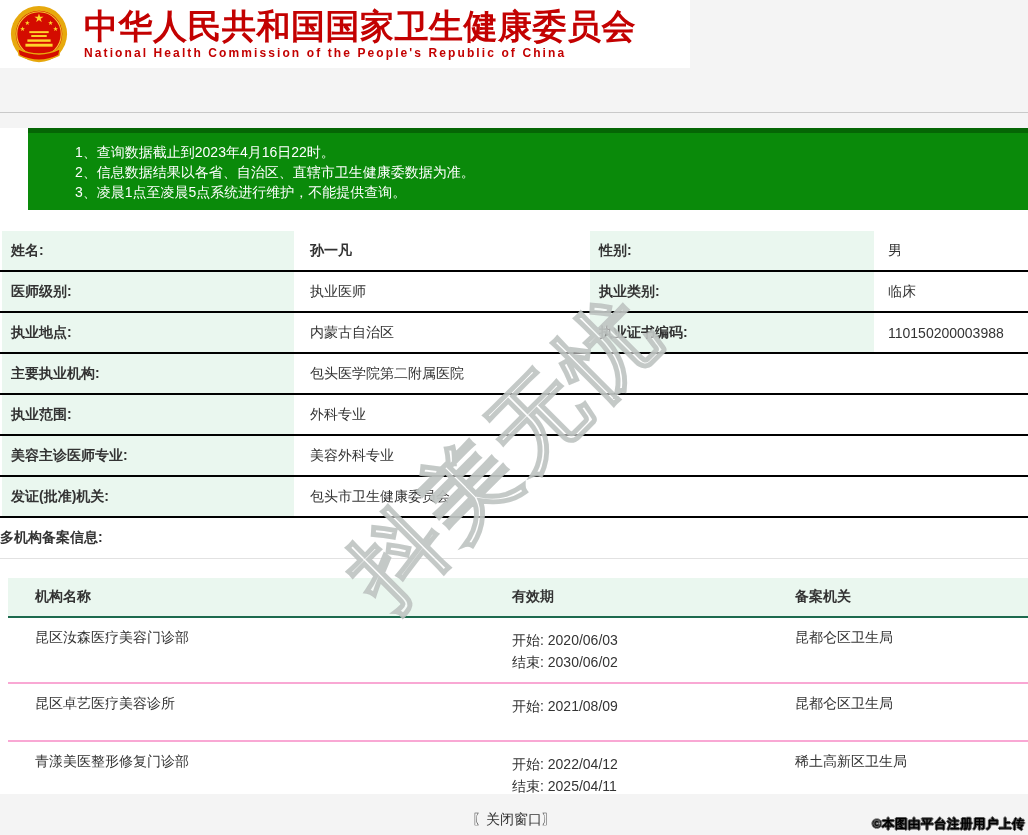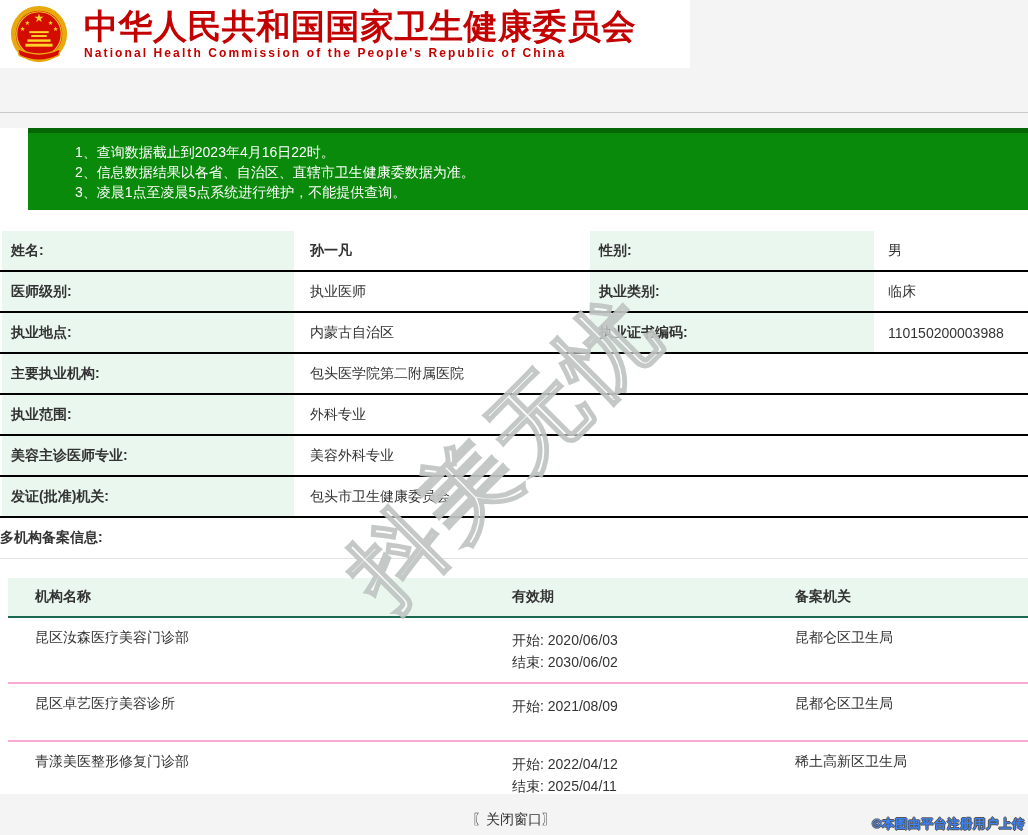--- a/index.html
+++ b/index.html
@@ -43,21 +43,21 @@
   .org-header{display:flex;height:38px;background:#eaf7ef;border-bottom:2px solid #1d6a4e;align-items:center;font-size:14px;font-weight:bold;color:#333;}
   .oc1{width:497px;padding-left:27px;box-sizing:border-box;}
   .oc2{width:283px;padding-left:7px;box-sizing:border-box;}
   .oc3{flex:1;padding-left:7px;box-sizing:border-box;}
   .org-row{display:flex;background:#fff;border-bottom:2px solid #f9a8d4;padding:11px 0 9px 0;min-height:36px;font-size:14px;color:#333;}
   .dates div{line-height:22px;}
   
   .footer{position:absolute;top:794px;left:0;width:1028px;height:41px;background:#f4f4f4;display:flex;align-items:center;justify-content:center;}
   .close-link{font-size:14px;color:#333;cursor:pointer;margin-top:10px;}
   .upload-note{
-    position:absolute;right:3px;bottom:2px;font-size:12.5px;font-weight:bold;color:#3b82f6;
+    position:absolute;right:3px;bottom:2px;font-size:12.5px;font-weight:bold;color:#000000;
     text-shadow:-1px 0 0 #555,1px 0 0 #555,0 -1px 0 #555,0 1px 0 #555;
     letter-spacing:0.5px;
   }
   
   .watermark{
     position:absolute;left:505px;top:452px;
     transform:translate(-50%,-50%) rotate(-45deg);
     font-size:92px;font-weight:bold;letter-spacing:6px;white-space:nowrap;
     color:rgba(255,255,255,0.55);
     -webkit-text-stroke:2px rgba(186,192,189,0.85);

